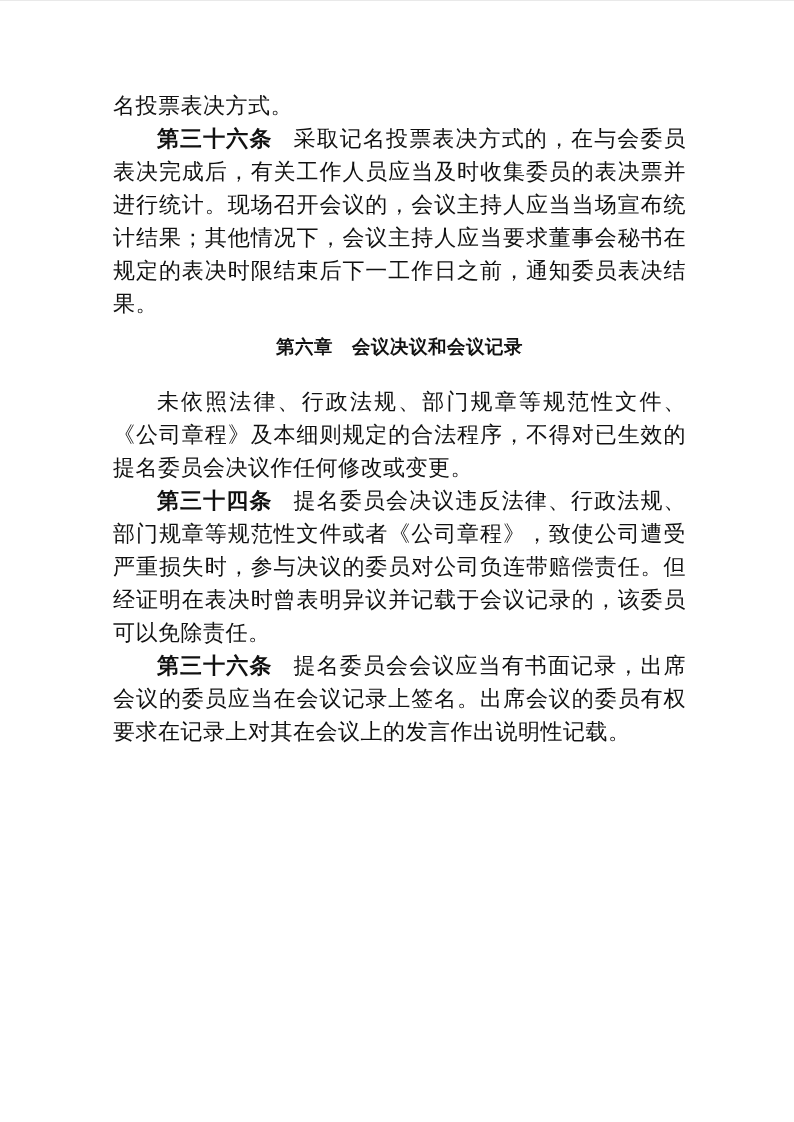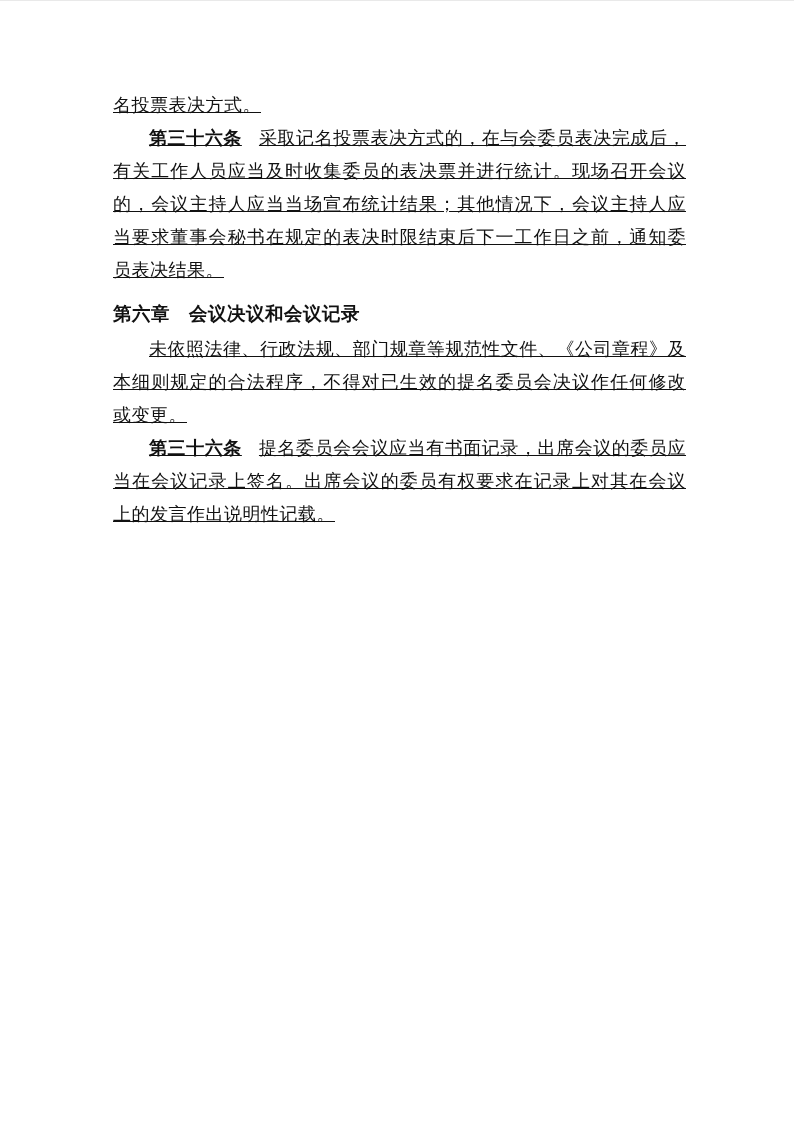--- a/index.html
+++ b/index.html
@@ -12,54 +12,54 @@
     position: relative;
     width: 794px;
     height: 1122px;
     background: #ffffff;
     color: #111111;
     padding: 88px 108px 0 113px;
     overflow: hidden;
     border-top: 1px solid #e9e9e9;
   }
   .para {
-    font-size: 18px;
+    font-size: 22px;
     line-height: 33px;
     text-align: justify;
     letter-spacing: 0.5px;
-    text-decoration: underline;
   }
   .para.indent { text-indent: 2em; }
   .para .article-label {
     font-weight: bold;
     margin-right: 0.95em;
   }
   .chapter-heading {
     font-size: 18.5px;
     line-height: 33px;
     font-weight: bold;
-    text-align: left;
-    margin: 11px 0 2px 0;
+    text-align: center;
+    margin: 11px 0 21px 0;
     letter-spacing: 0.5px;
   }
 </style>
 </head>
 <body>
 
 <div class="page">
 
   <p class="para"><span>名投票表决方式。</span></p>
 
 
   <p class="para indent"><span class="article-label">第三十六条</span><span>采取记名投票表决方式的，在与会委员表决完成后，有关工作人员应当及时收集委员的表决票并进行统计。现场召开会议的，会议主持人应当当场宣布统计结果；其他情况下，会议主持人应当要求董事会秘书在规定的表决时限结束后下一工作日之前，通知委员表决结果。</span></p>
 
 
   <h2 class="chapter-heading">第六章　会议决议和会议记录</h2>
 
 
   <p class="para indent"><span>未依照法律、行政法规、部门规章等规范性文件、《公司章程》及本细则规定的合法程序，不得对已生效的提名委员会决议作任何修改或变更。</span></p>
 
 
+  <p class="para indent"><span class="article-label">第三十四条</span><span>提名委员会决议违反法律、行政法规、部门规章等规范性文件或者《公司章程》，致使公司遭受严重损失时，参与决议的委员对公司负连带赔偿责任。但经证明在表决时曾表明异议并记载于会议记录的，该委员可以免除责任。</span></p>
 
 
   <p class="para indent"><span class="article-label">第三十六条</span><span>提名委员会会议应当有书面记录，出席会议的委员应当在会议记录上签名。出席会议的委员有权要求在记录上对其在会议上的发言作出说明性记载。</span></p>
 
 </div>
 
 </body></html>

